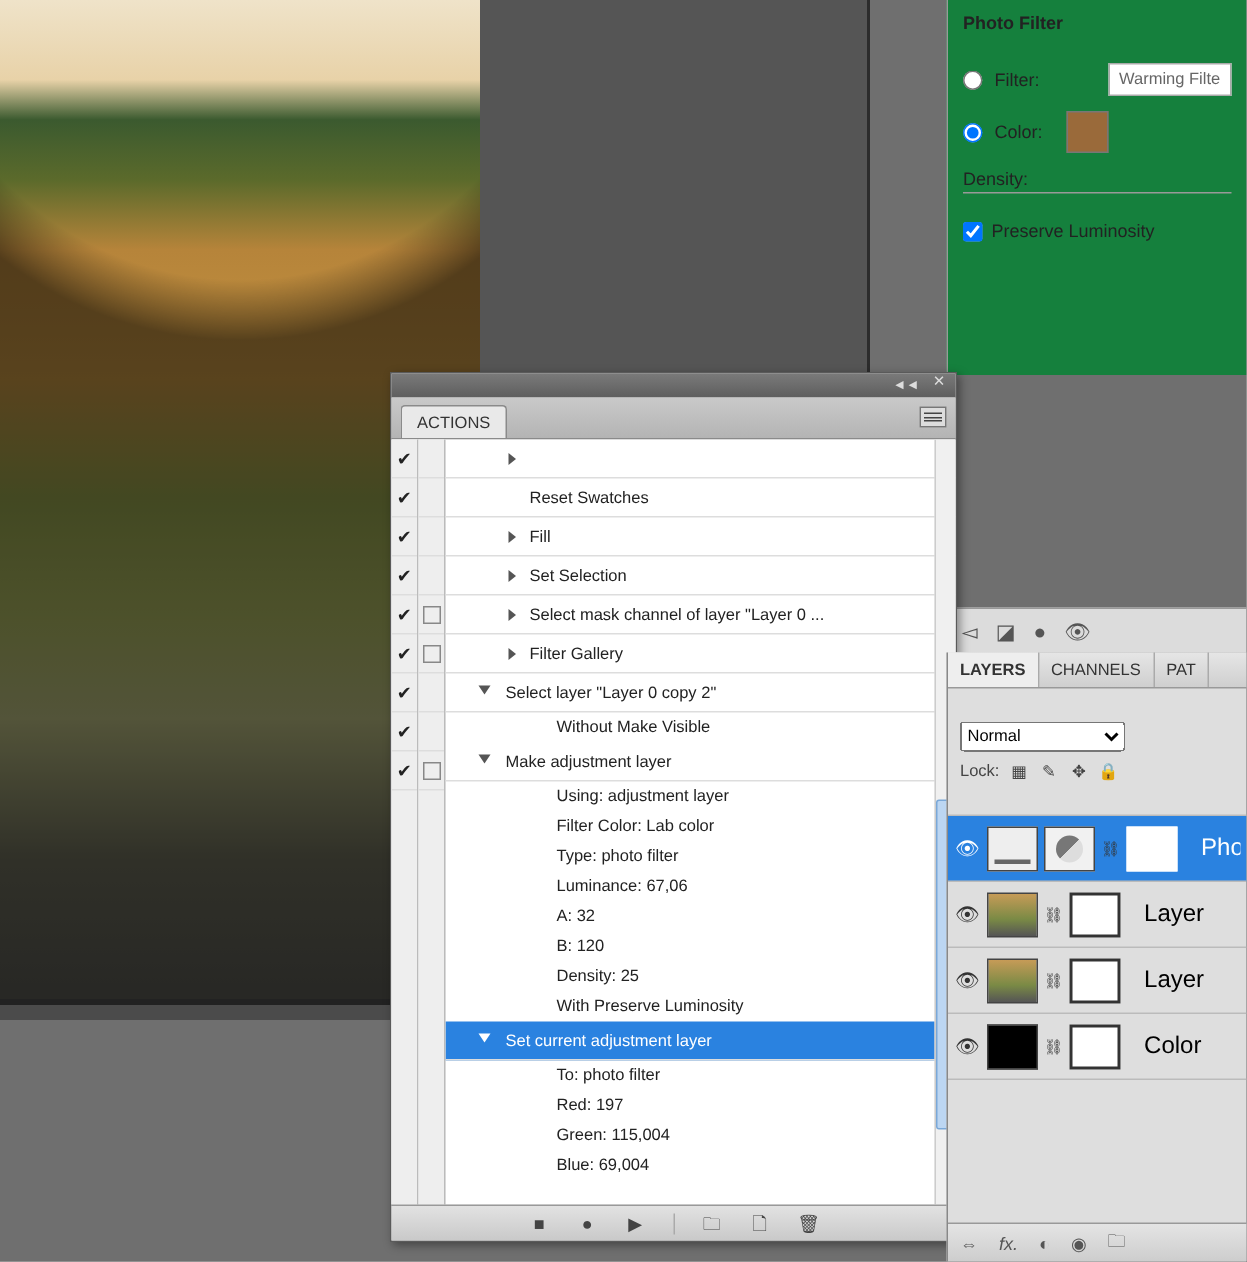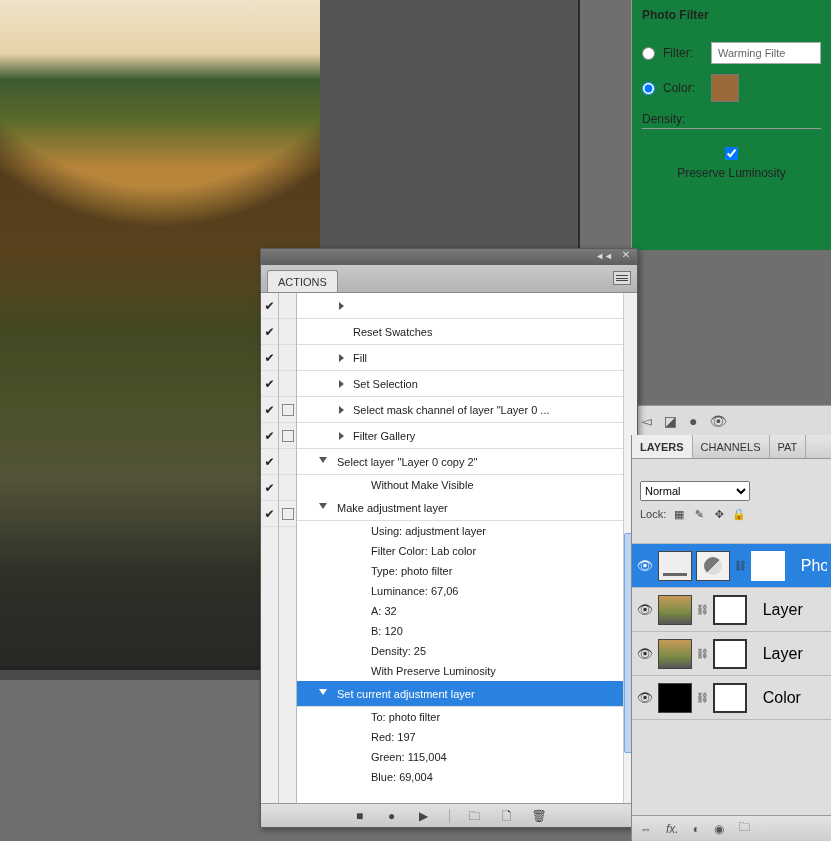--- a/index.html
+++ b/index.html
@@ -35,23 +35,23 @@
   .photo-filter {
     position: absolute; right: 0; top: 0; width: 200px; height: 250px;
     background: #15803d; border-left: 1px solid #999; padding: 8px 10px;
     font-size: 12px; color: #222;
   }
   .photo-filter .title { font-weight: bold; margin-bottom: 20px; }
   .pf-row { display:flex; align-items:center; gap:8px; margin:10px 0; }
   .pf-radio { width:13px; height:13px; }
   .pf-label { width:40px; }
   .pf-swatch { width:28px; height:28px; border:1px solid #777; background:#9a6a3a; }
-  .pf-dropdown { flex:1; height:22px; border:1px solid #aaa; background:#fff; padding:0 6px; line-height:20px; color:#666; font-size:11px; overflow:hidden; }
+  .pf-dropdown { flex:1; height:22px; border:1px solid #aaa; background:#fff; padding:0 6px; line-height:20px; color:#666; font-size:11px; overflow:hidden;margin-left:28px; }
   .pf-density { border-bottom:1px solid #999; padding-bottom:2px; margin-top:8px; }
-  .pf-checkbox { display:flex; align-items:center; gap:6px; margin-top:18px;flex-direction:column; }
+  .pf-checkbox { display:flex; align-items:center; gap:6px; margin-top:18px; }
 
   
   .actions-panel {
     position: absolute; left: 260px; top: 248px; width: 378px; height: 580px;
     background: #e9e9e9; border: 1px solid #5a5a5a;
     box-shadow: 2px 2px 6px rgba(0,0,0,.4);
   }
   .actions-topbar { height:16px; background:linear-gradient(#7a7a7a,#5e5e5e); position:relative; }
   .actions-topbar .double-arrow { position:absolute; right:24px; top:2px; color:#ddd; font-size:9px; }
   .actions-topbar .close { position:absolute; right:6px; top:1px; width:10px;height:10px; color:#ddd; font-size:10px; line-height:10px; text-align:center; }

